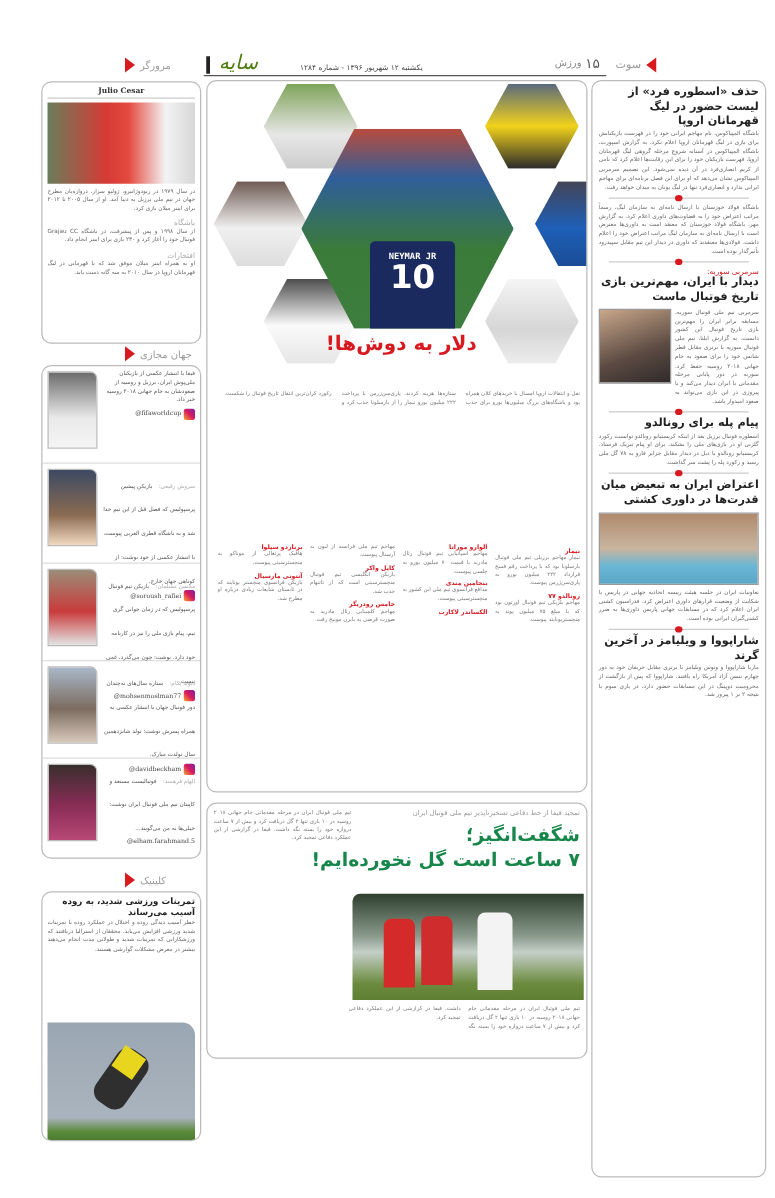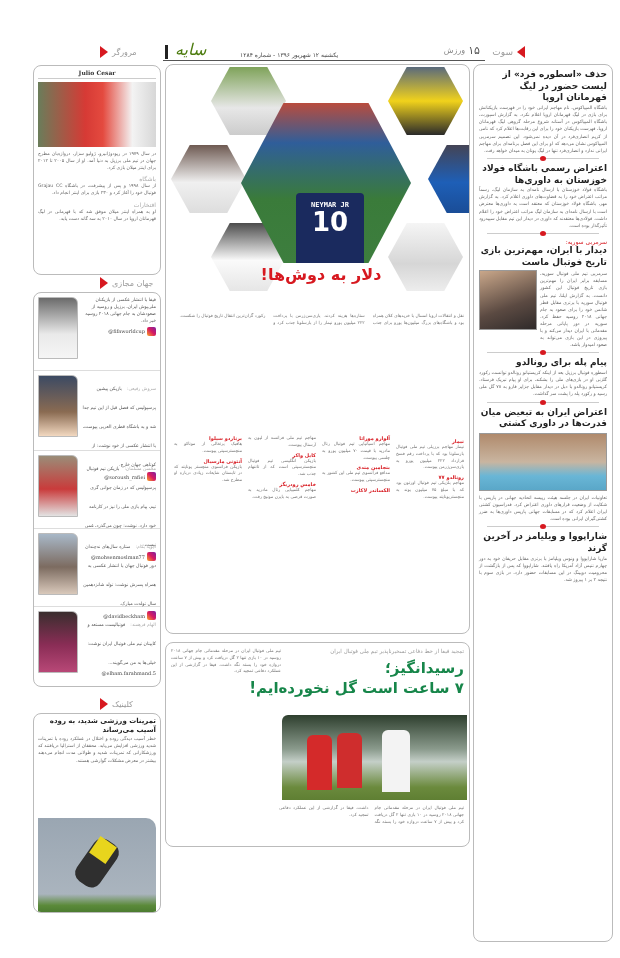--- a/index.html
+++ b/index.html
@@ -49,21 +49,20 @@
 <div class="abs sec-label" style="left:100px;top:46px;">
   <span style="font-size:8px;color:#999">مرورگر</span>
   <span class="flag l"></span>
 </div>
 <div class="hdr-line"></div>
 
 <div class="abs box" style="left:473px;top:64px;width:140px;height:878px;padding:4px 5px;overflow:hidden;">
   <div class="t-title">حذف «اسطوره فرد» از لیست حضور در لیگ قهرمانان اروپا</div>
   <div class="body-txt">باشگاه المپیاکوس، نام مهاجم ایرانی خود را در فهرست بازیکنانش برای بازی در لیگ قهرمانان اروپا اعلام نکرد. به گزارش اسپورت، باشگاه المپیاکوس در آستانه شروع مرحله گروهی لیگ قهرمانان اروپا، فهرست بازیکنان خود را برای این رقابت‌ها اعلام کرد که نامی از کریم انصاری‌فرد در آن دیده نمی‌شود. این تصمیم سرمربی المپیاکوس نشان می‌دهد که او برای این فصل برنامه‌ای برای مهاجم ایرانی ندارد و انصاری‌فرد تنها در لیگ یونان به میدان خواهد رفت.</div>
   <div class="sep"></div>
-  <div class="t-title">اعتراض رسمی باشگاه فولاد خوزستان به داوری‌ها</div>
   <div class="body-txt">باشگاه فولاد خوزستان با ارسال نامه‌ای به سازمان لیگ، رسماً مراتب اعتراض خود را به قضاوت‌های داوری اعلام کرد. به گزارش مهر، باشگاه فولاد خوزستان که معتقد است به داوری‌ها معترض است با ارسال نامه‌ای به سازمان لیگ مراتب اعتراض خود را اعلام داشت. فولادی‌ها معتقدند که داوری در دیدار این تیم مقابل سپیدرود تأثیرگذار بوده است.</div>
   <div class="sep"></div>
   <div class="t-kicker">سرمربی سوریه:</div>
   <div class="t-title">دیدار با ایران، مهم‌ترین بازی تاریخ فوتبال ماست</div>
   <div style="display:flex;gap:3px;margin-top:2px">
     <div class="body-txt" style="flex:1">سرمربی تیم ملی فوتبال سوریه، مسابقه برابر ایران را مهم‌ترین بازی تاریخ فوتبال این کشور دانست. به گزارش ایلنا، تیم ملی فوتبال سوریه با برتری مقابل قطر شانس خود را برای صعود به جام جهانی ۲۰۱۸ روسیه حفظ کرد. سوریه در دور پایانی مرحله مقدماتی با ایران دیدار می‌کند و با پیروزی در این بازی می‌تواند به صعود امیدوار باشد.</div>
     <div style="width:58px;height:60px;flex-shrink:0;background:linear-gradient(160deg,#c9a78a,#5b4a42 60%,#2f2a2a);border:1px solid #999"></div>
   </div>
   <div class="sep"></div>
   <div class="t-title">پیام پله برای رونالدو</div>
@@ -127,21 +126,21 @@
       </div>
     <div>
         <div class="subhead">آنتونی مارسیال</div>
         <div class="col-text">بازیکن فرانسوی منچستر یونایتد که در تابستان شایعات زیادی درباره او مطرح شد.</div>
       </div>
   </div>
 </div>
 
 <div class="abs box" style="left:165px;top:642px;width:305px;height:205px;overflow:hidden;">
   <div class="abs" style="right:5px;top:5px;width:180px;font-size:5.5px;color:#999">تمجید فیفا از خط دفاعی تسخیرناپذیر تیم ملی فوتبال ایران</div>
-  <div class="abs green-head" style="right:5px;top:16px;font-size:15px">رسید‌انگیز؛</div>
+  <div class="abs green-head" style="right:5px;top:16px;font-size:15px">شگفت‌انگیز؛</div>
   <div class="abs green-head" style="right:5px;top:36px;font-size:15px">۷ ساعت است گل نخورده‌ایم!</div>
   <div class="abs" style="right:2px;top:72px;width:185px;height:85px;border-radius:6px 0 0 0;background:linear-gradient(180deg,#2e3f2e 0%,#8a9a8c 40%,#c4cfc8 55%,#6b8a3d 85%,#5f7f33 100%)">
     <div style="position:absolute;left:25px;top:20px;width:25px;height:55px;background:#d42a2a;border-radius:6px 6px 0 0"></div>
     <div style="position:absolute;left:55px;top:18px;width:25px;height:55px;background:#cf2d2d;border-radius:6px 6px 0 0"></div>
     <div style="position:absolute;left:100px;top:15px;width:28px;height:62px;background:#f3f3f3;border-radius:6px 6px 0 0"></div>
   </div>
   <div class="abs col-text" style="left:5px;top:5px;width:110px;height:195px;overflow:hidden">تیم ملی فوتبال ایران در مرحله مقدماتی جام جهانی ۲۰۱۸ روسیه در ۱۰ بازی تنها ۲ گل دریافت کرد و بیش از ۷ ساعت دروازه خود را بسته نگه داشت. فیفا در گزارشی از این عملکرد دفاعی تمجید کرد.</div>
   <div class="abs col-text" style="right:5px;top:162px;width:185px;height:40px;overflow:hidden;column-count:2;column-gap:6px">تیم ملی فوتبال ایران در مرحله مقدماتی جام جهانی ۲۰۱۸ روسیه در ۱۰ بازی تنها ۲ گل دریافت کرد و بیش از ۷ ساعت دروازه خود را بسته نگه داشت. فیفا در گزارشی از این عملکرد دفاعی تمجید کرد.</div>
 </div>
 

